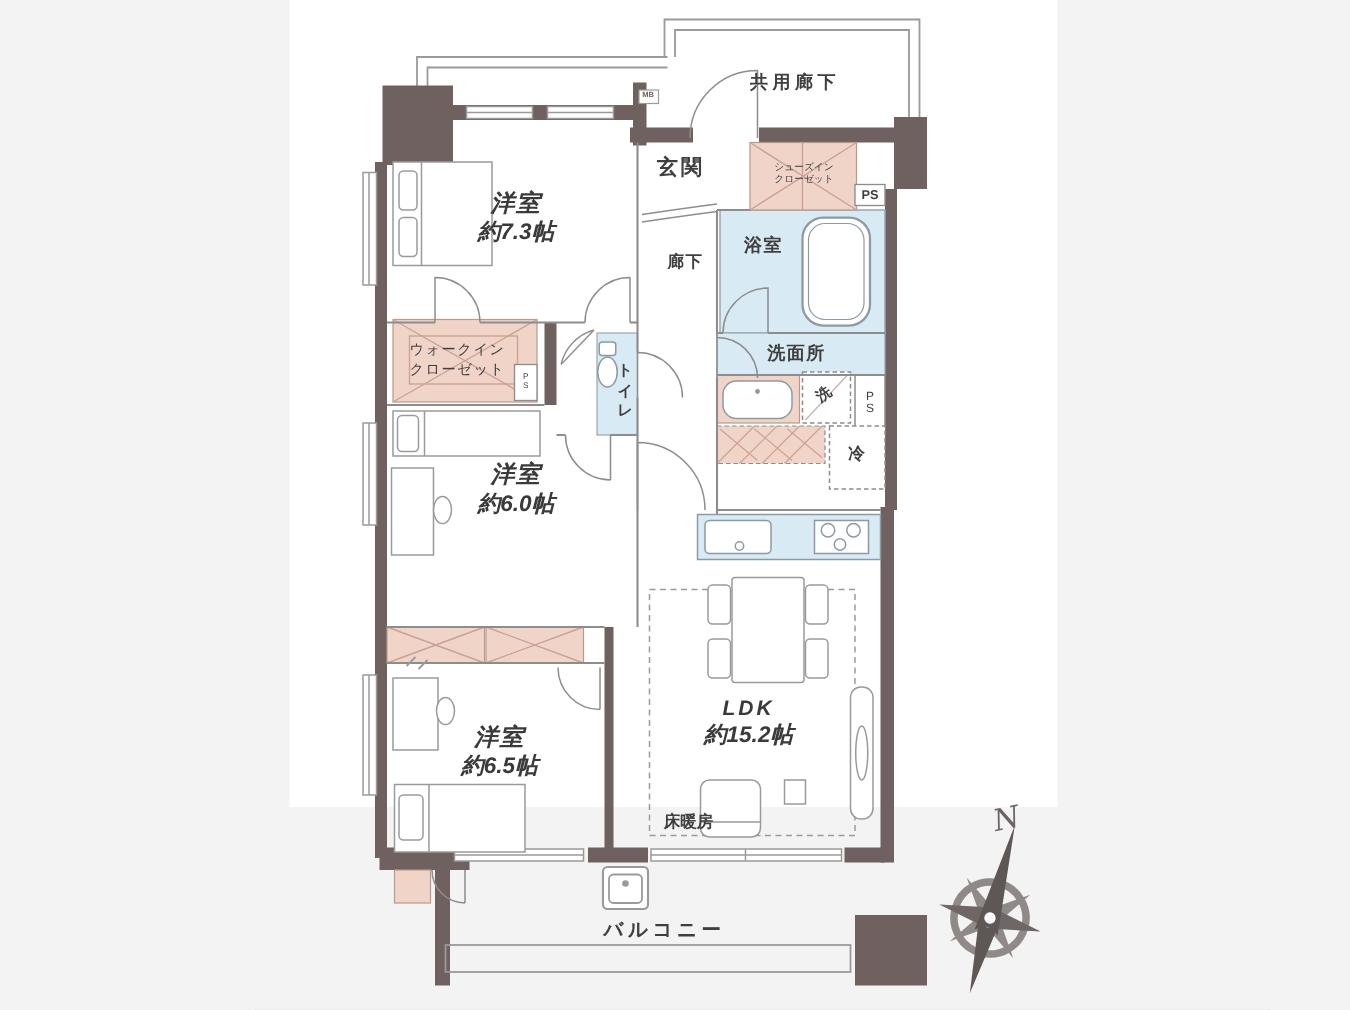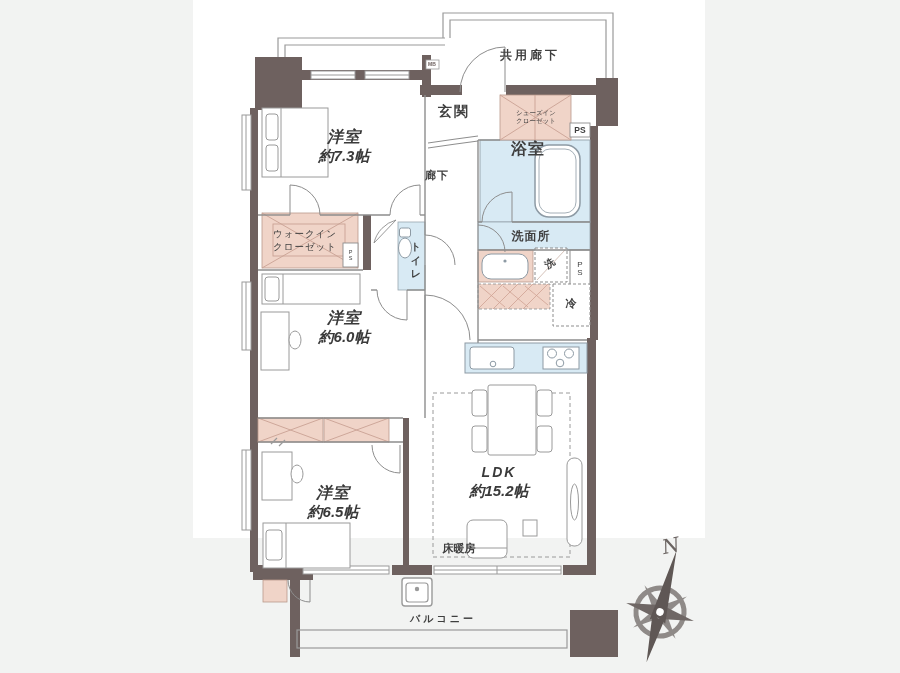--- a/index.html
+++ b/index.html
@@ -261,22 +261,22 @@
     </svg>
 
     <div class="lbl" style="left:337px;top:55px;font-size:12px;letter-spacing:3px;">共用廊下</div>
     <div class="lbl" style="left:261px;top:112px;font-size:14px;letter-spacing:2px;">玄関</div>
     <div class="lbl tiny" style="left:343px;top:117px;font-size:6.5px;line-height:1.3;">
       <div>シューズイン</div>
       <div>クローゼット</div>
     </div>
     <div class="lbl" style="left:387px;top:130px;font-size:8.5px;">PS</div>
     <div class="lbl" style="left:239px;top:64px;font-size:5px;color:#6e615f;">MB</div>
-    <div class="lbl" style="left:316px;top:149px;font-size:16px;letter-spacing:1px;margin-left:19px;">浴室</div>
-    <div class="lbl" style="left:244px;top:176px;font-size:11px;letter-spacing:1px;">廊下</div>
+    <div class="lbl" style="left:316px;top:164px;font-size:12px;letter-spacing:1px;">浴室</div>
+    <div class="lbl" style="left:264px;top:176px;font-size:11px;letter-spacing:1px;">廊下</div>
     <div class="lbl" style="left:338px;top:236px;font-size:12px;letter-spacing:1px;">洗面所</div>
     <div class="lbl" style="left:357px;top:264px;font-size:10px;transform:translate(-50%,-50%) rotate(-35deg);">洗</div>
     <div class="lbl tiny" style="left:387px;top:269px;font-size:8px;line-height:1.05;">
       <div>P</div>
       <div>S</div>
     </div>
     <div class="lbl" style="left:378px;top:304px;font-size:11px;">冷</div>
     <div class="lbl vert" style="left:222px;top:255px;font-size:10px;">トイレ</div>
     <div class="lbl tiny" style="left:112px;top:241px;font-size:9.5px;letter-spacing:1px;line-height:1.35;">
       <div>ウォークイン</div>
@@ -298,16 +298,16 @@
     <div class="lbl room-label" style="left:140px;top:502px;">
       <div class="nm">洋室</div>
       <div class="sz">約6.5帖</div>
     </div>
     <div class="lbl room-label ldk-label" style="left:306px;top:482px;">
       <div class="nm">LDK</div>
       <div class="sz">約15.2帖</div>
     </div>
 
     <div class="lbl" style="left:266px;top:549px;font-size:11px;">床暖房</div>
-    <div class="lbl" style="left:250px;top:620px;font-size:10px;letter-spacing:3px;font-family:Liberation Mono, monospace;">バルコニー</div>
+    <div class="lbl" style="left:250px;top:620px;font-size:13px;letter-spacing:3px;">バルコニー</div>
     <div class="lbl compass-n" style="left:478px;top:546px;font-size:20px;transform:translate(-50%,-50%) rotate(-12deg);">N</div>
   </div>
 </div>
 
 </body></html>

